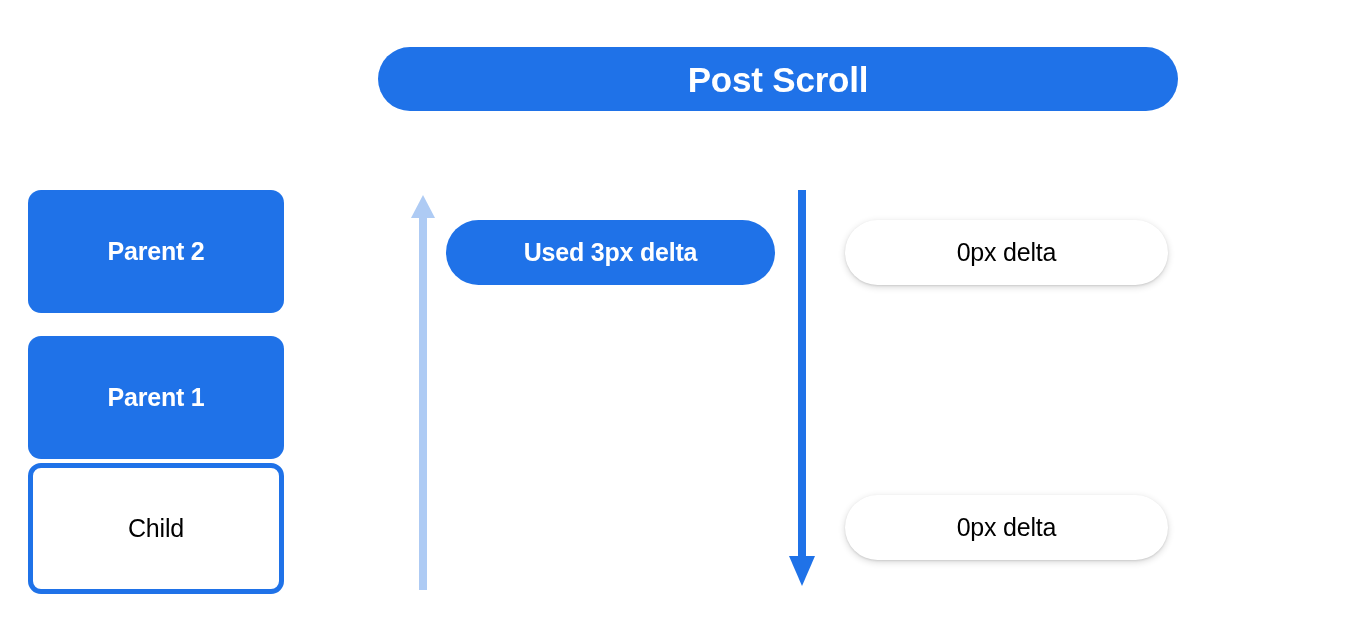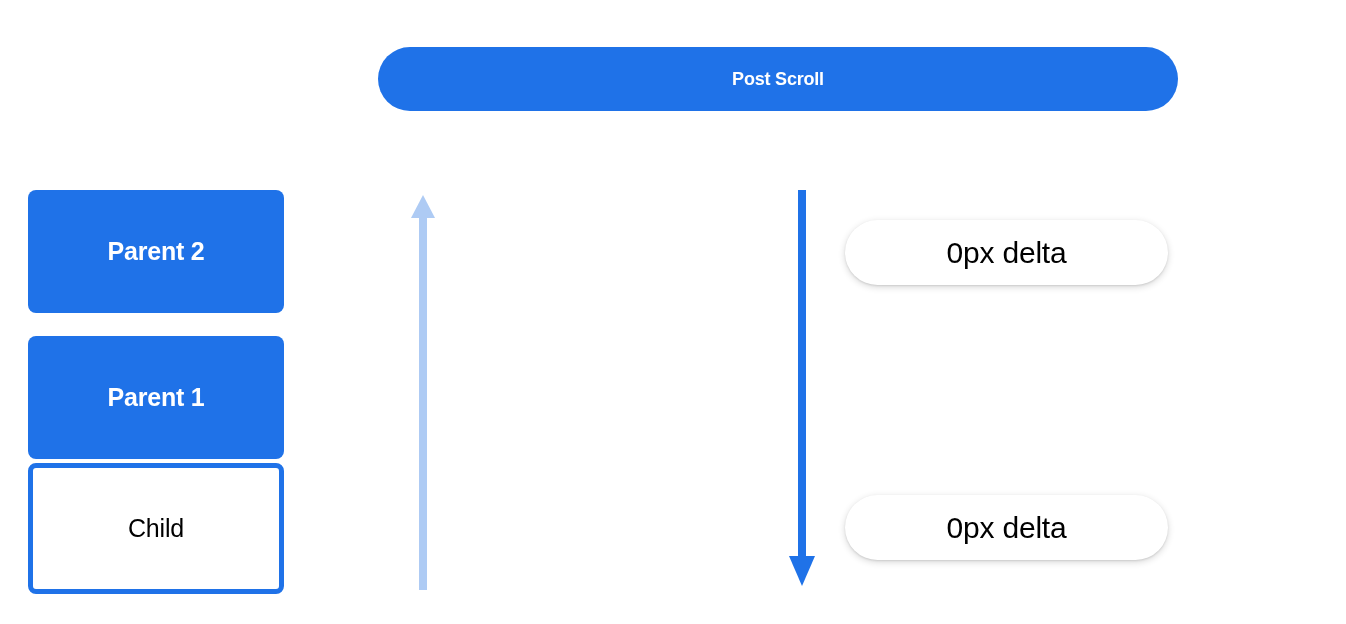--- a/index.html
+++ b/index.html
@@ -28,32 +28,32 @@
     height: 64px;
     background: #1f72e8;
     border-radius: 32px;
     display: flex;
     align-items: center;
     justify-content: center;
     box-sizing: border-box;
   }
   .header-pill .label {
     color: #ffffff;
-    font-size: 18px;
+    font-size: 35px;
     font-weight: bold;
     letter-spacing: -0.2px;
     line-height: 1;
   }
 
   
   .stack-box {
     position: absolute;
     left: 28px;
     width: 256px;
-    border-radius: 8px;
+    border-radius: 13px;
     display: flex;
     align-items: center;
     justify-content: center;
     box-sizing: border-box;
   }
   .stack-box .label {
     font-size: 25px;
     font-weight: bold;
     line-height: 1;
     letter-spacing: -0.2px;
@@ -118,21 +118,21 @@
     background: #ffffff;
     border-radius: 33px;
     display: flex;
     align-items: center;
     justify-content: center;
     box-sizing: border-box;
     box-shadow: 0 2px 7px rgba(0,0,0,0.16), 0 1px 2px rgba(0,0,0,0.10);
   }
   .right-pill .label {
     color: #000000;
-    font-size: 30px;
+    font-size: 25px;
     font-weight: 500;
     line-height: 1;
     letter-spacing: -0.2px;
   }
   #pill-delta-top    { top: 220px; }
   #pill-delta-bottom { top: 495px; }
 </style>
 </head>
 <body>
 
@@ -157,20 +157,23 @@
   <svg class="arrow" id="arrow-up" viewBox="0 0 40 400">
     <line x1="20" y1="400" x2="20" y2="22" stroke="#aecbf4" stroke-width="8"></line>
     <polygon points="20,5 32,28 8,28" fill="#aecbf4"></polygon>
   </svg>
 
   <svg class="arrow" id="arrow-down" viewBox="0 0 40 400">
     <line x1="20" y1="0" x2="20" y2="378" stroke="#1f72e8" stroke-width="8"></line>
     <polygon points="20,396 33,366 7,366" fill="#1f72e8"></polygon>
   </svg>
 
+  <div class="mid-pill" id="pill-used-delta">
+    <span class="label">Used 3px delta</span>
+  </div>
 
 
   <div class="right-pill" id="pill-delta-top">
     <span class="label">0px delta</span>
   </div>
 
   <div class="right-pill" id="pill-delta-bottom">
     <span class="label">0px delta</span>
   </div>
 

